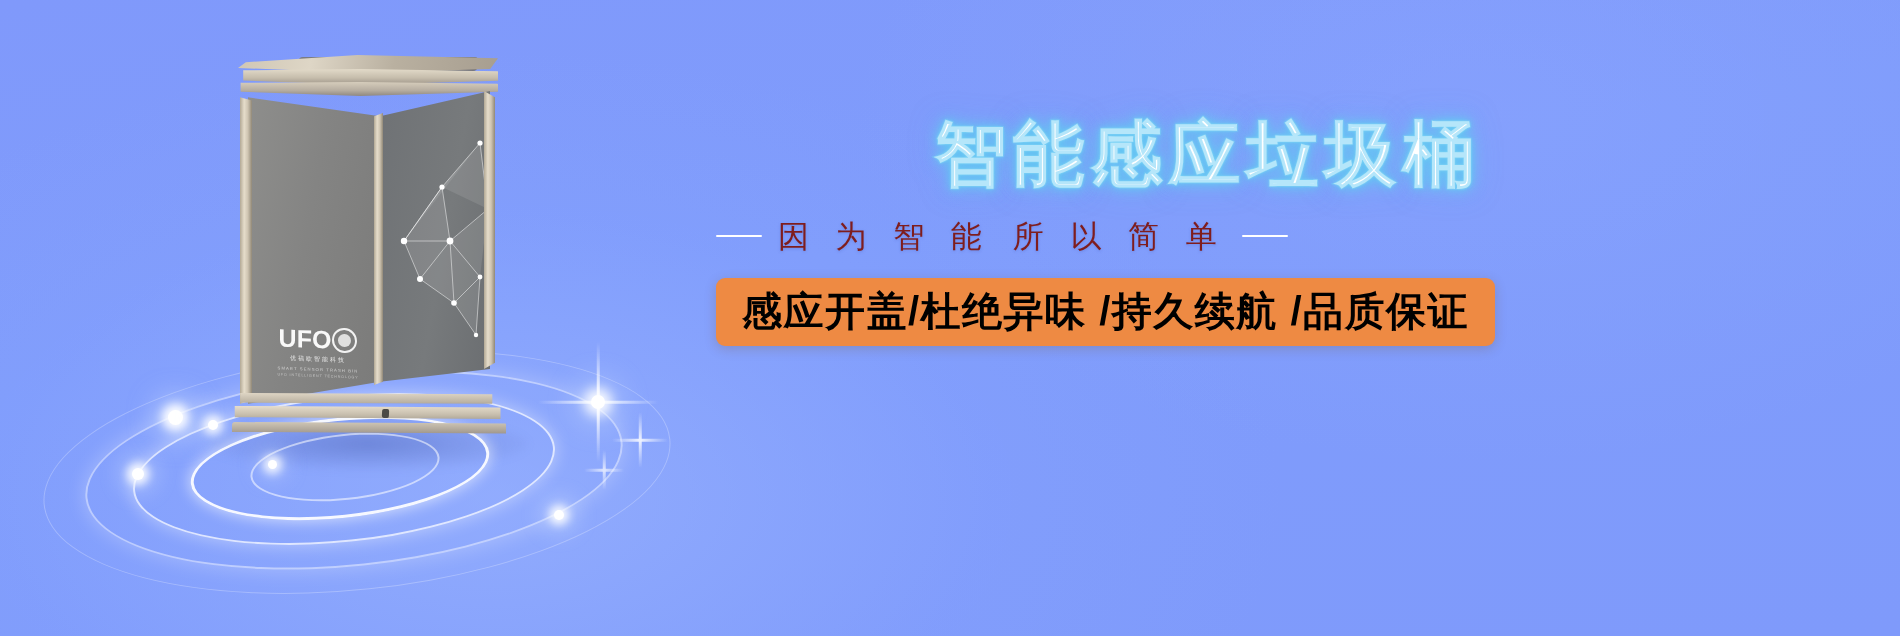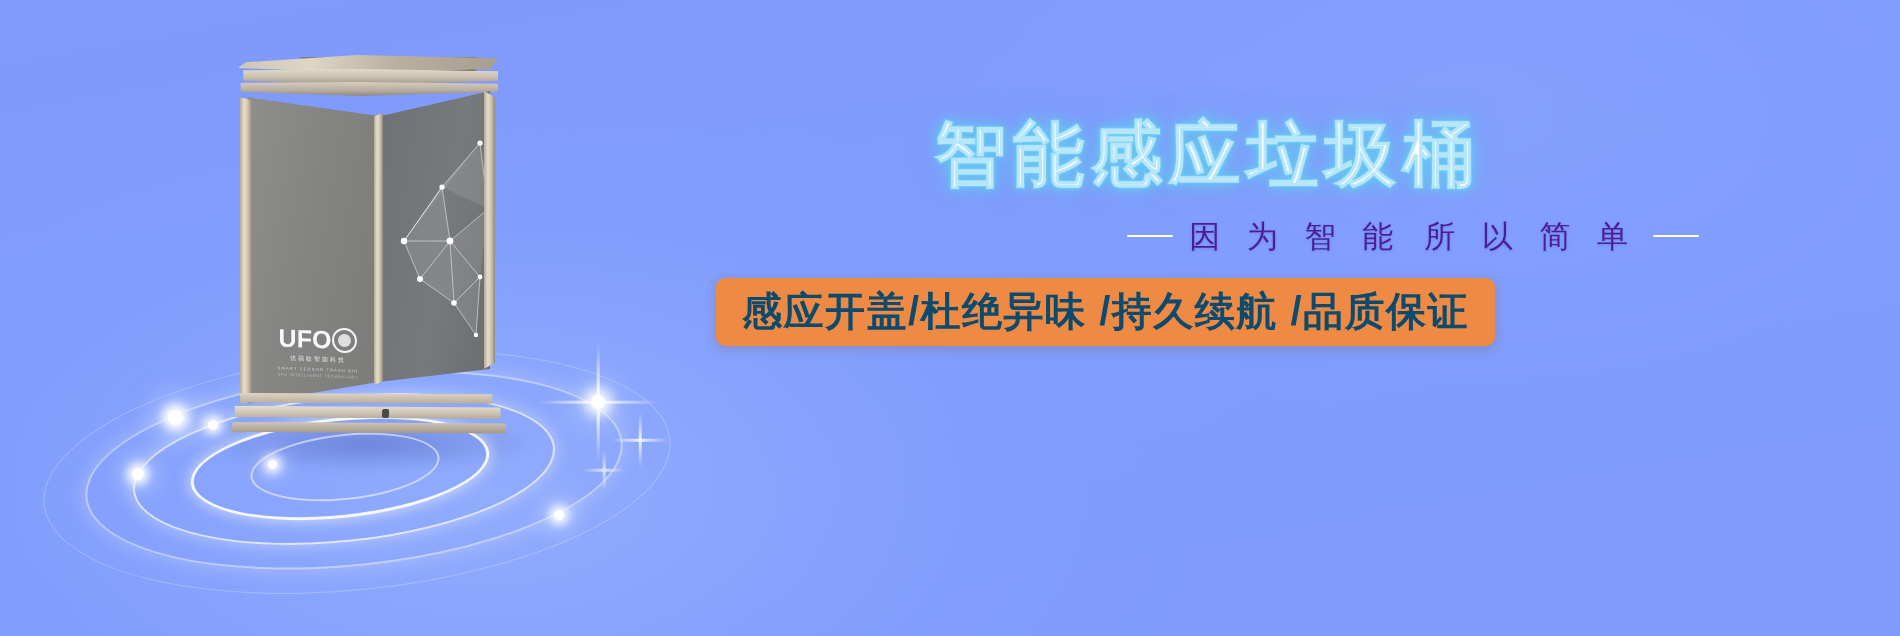--- a/index.html
+++ b/index.html
@@ -342,23 +342,23 @@
       0 0 8px #63c8f2,
       0 0 16px rgba(99,200,242,0.85),
       0 0 28px rgba(99,200,242,0.5);
     -webkit-text-stroke: 1.5px rgba(120,210,245,0.55);
   }
 
   .subline {
     position: absolute;
     left: 0; top: 218px;
     width: 1015px;
-    text-align: right;
+    text-align: left;
     font-size: 31px;
-    color: #4c1d95;
+    color: #7f1d1d;
     letter-spacing: 9px;
     white-space: nowrap;
     line-height: 1.2;
     text-shadow: 0 1px 3px rgba(70,95,190,0.35);
   }
   .subline .rule {
     display: inline-block;
     width: 46px;
     height: 2.5px;
     background: #ffffff;
@@ -373,21 +373,21 @@
     left: 16px; top: 278px;
     display: inline-block;
     background: #ee8a43;
     border-radius: 9px;
     padding: 13px 26px 15px 26px;
     box-shadow: 0 3px 12px rgba(120,70,20,0.22);
   }
   .tagline-bar .tagline-text {
     font-size: 40px;
     font-weight: 700;
-    color: #0c4a6e;
+    color: #000000;
     letter-spacing: 1.5px;
     line-height: 1;
     white-space: nowrap;
   }
 
   .scene-line {
     position: absolute;
     left: 0; top: 370px;
     width: 1015px;
     text-align: center;

